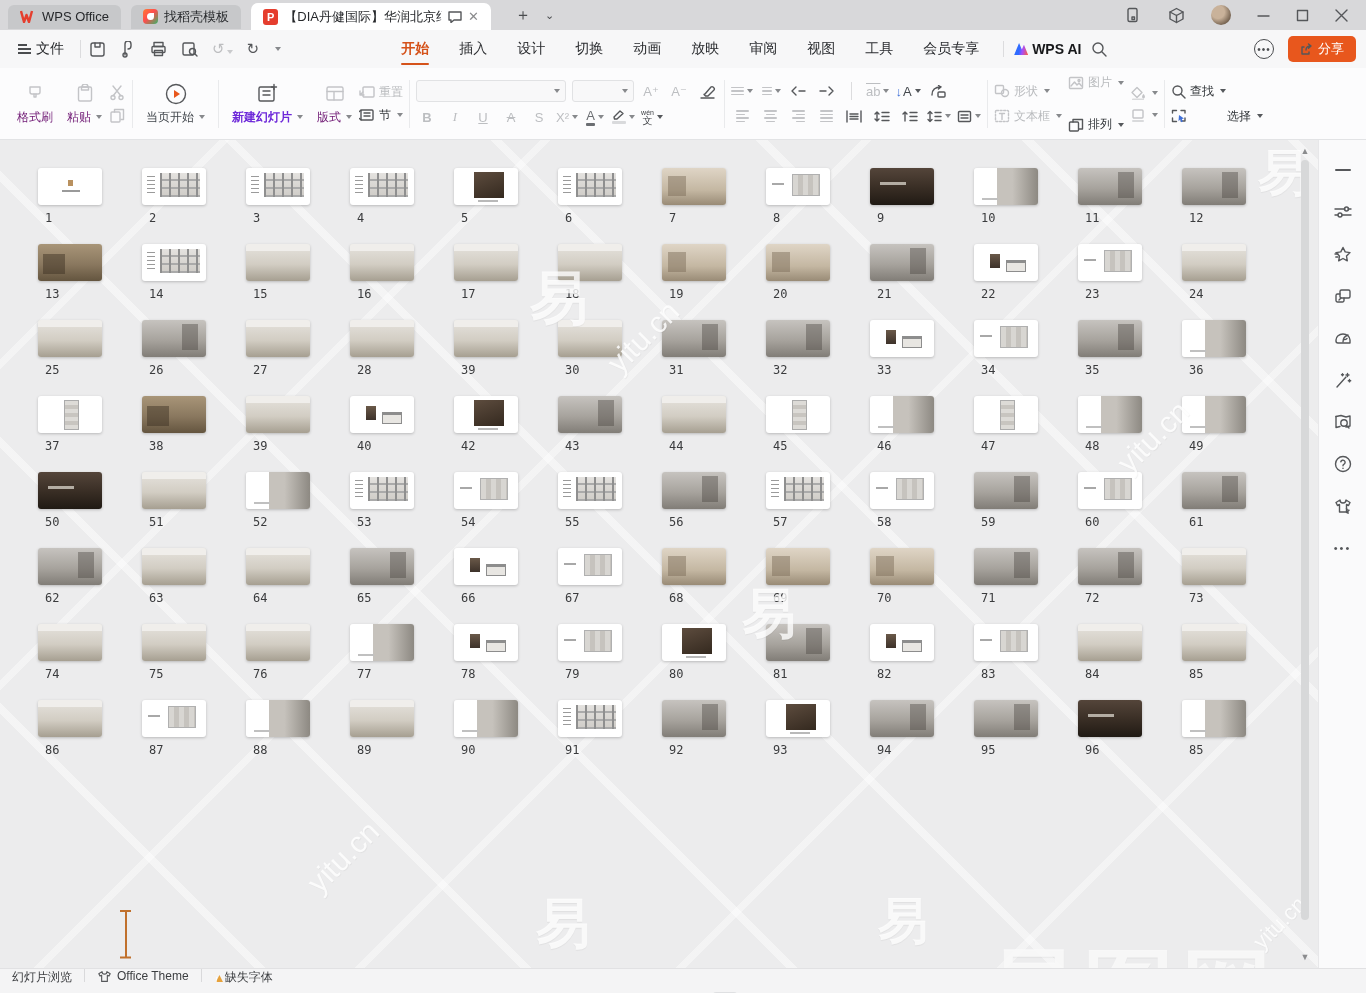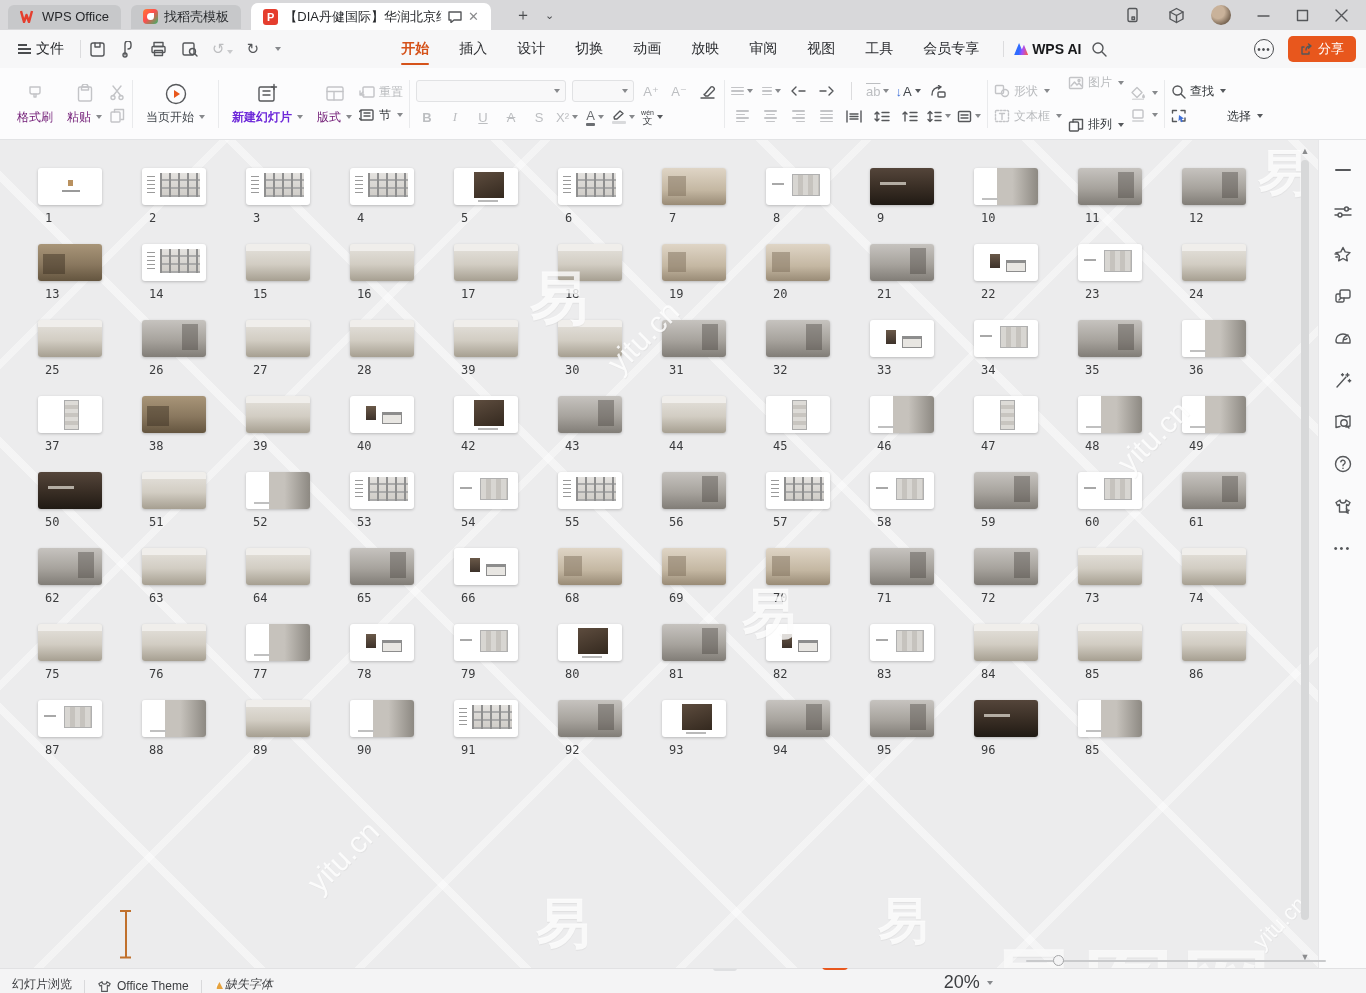--- a/index.html
+++ b/index.html
@@ -154,21 +154,21 @@
     background:#d7d8d9; border-radius:4px; }
 
   
   .sidebar { flex:0 0 48px; background:#fafafb; border-left:1px solid #e7e7e9; display:flex;
     flex-direction:column; align-items:center; padding-top:20px; gap:22px; color:#55575a; }
   .sb-ico { width:20px; height:20px; display:flex; align-items:center; justify-content:center; font-size:16px; }
   .sb-dash { width:16px; height:2px; background:#55575a; border-radius:1px; }
 
   
   .statusbar { height:25px; background:#f4f4f5; border-top:1px solid #e1e1e3; display:flex;
-    align-items:flex-end; font-size:12px; color:#3c3e41; padding:0 12px; flex:0 0 auto; }
+    align-items:flex-start; font-size:12px; color:#3c3e41; padding:0 12px; flex:0 0 auto; }
   .st-sep { width:1px; height:13px; background:#d9d9db; margin:0 12px; }
   .st-item { display:flex; align-items:center; gap:5px; white-space:nowrap; }
   .warn-tri { color:#e6a23c; font-size:12px; }
   .st-right { margin-left:auto; display:flex; align-items:center; gap:12px; }
   .viewbtn { width:24px; height:20px; display:flex; align-items:center; justify-content:center; border-radius:3px; }
   .viewbtn.active { background:#dfe0e2; }
   .playbtn { width:26px; height:18px; background:#e8571d; border-radius:4px; display:flex;
     align-items:center; justify-content:center; }
   .playbtn::before { content:""; width:0; height:0; border-left:7px solid #fff;
     border-top:4.5px solid transparent; border-bottom:4.5px solid transparent; margin-left:2px; }
@@ -914,20 +914,24 @@
           </div>
           <div class="cell">
             <div class="thumb tone-gray"></div>
             <div class="snum">65</div>
           </div>
           <div class="cell">
             <div class="thumb tone-items"></div>
             <div class="snum">66</div>
           </div>
           <div class="cell">
+            <div class="thumb tone-plan_small"></div>
+            <div class="snum">67</div>
+          </div>
+          <div class="cell">
             <div class="thumb tone-beige"></div>
             <div class="snum">68</div>
           </div>
           <div class="cell">
             <div class="thumb tone-beige"></div>
             <div class="snum">69</div>
           </div>
           <div class="cell">
             <div class="thumb tone-beige"></div>
             <div class="snum">70</div>
@@ -1130,21 +1134,21 @@
     <span class="st-sep"></span>
     <span class="st-item">
       <svg class="ic" width="15" height="13" viewBox="0 0 18 16">
           <path d="M6 2 L2 4.5 L3.5 7.5 L5.5 6.5 V14 h7 V6.5 l2 1 L16 4.5 L12 2 a3 3 0 0 1 -6 0 Z"></path>
         </svg>
       <span>Office Theme</span>
     </span>
     <span class="st-sep"></span>
     <span class="st-item">
       <span class="warn-tri">▲<span style="position:relative;left:-10px;color:#fff;font-size:8px;">!</span></span>
-      <span style="margin-left:-8px;font-style:italic;">缺失字体</span>
+      <span style="margin-left:-8px;">缺失字体</span>
     </span>
 
     <div class="st-right">
       <span class="st-sep"></span>
       <span class="viewbtn">
         <svg class="ic" width="16" height="13" viewBox="0 0 16 13">
             <rect x="1" y="1" width="14" height="11" rx="1"></rect>
             <path d="M5 1 V12"></path>
           </svg>
       </span>

